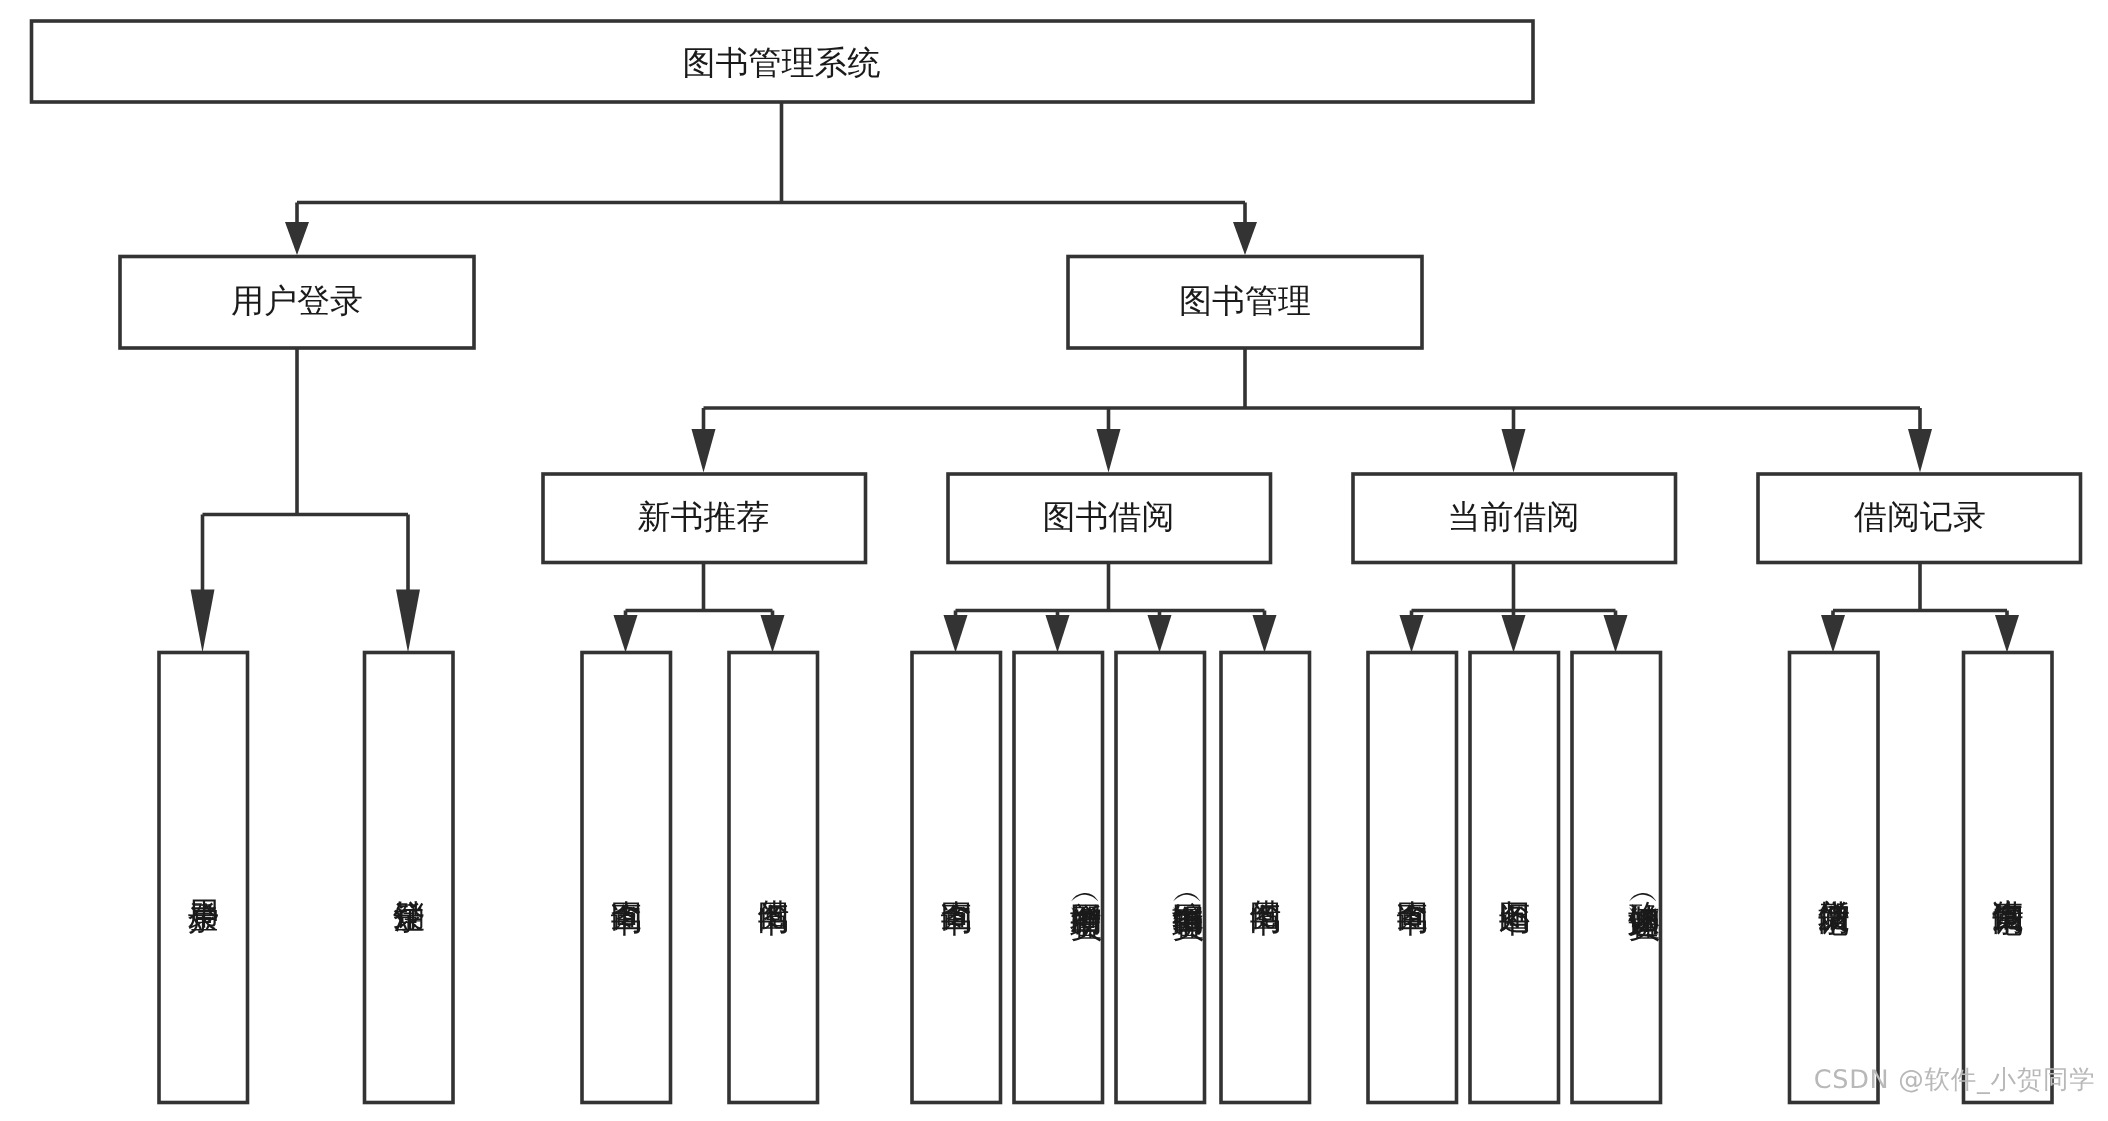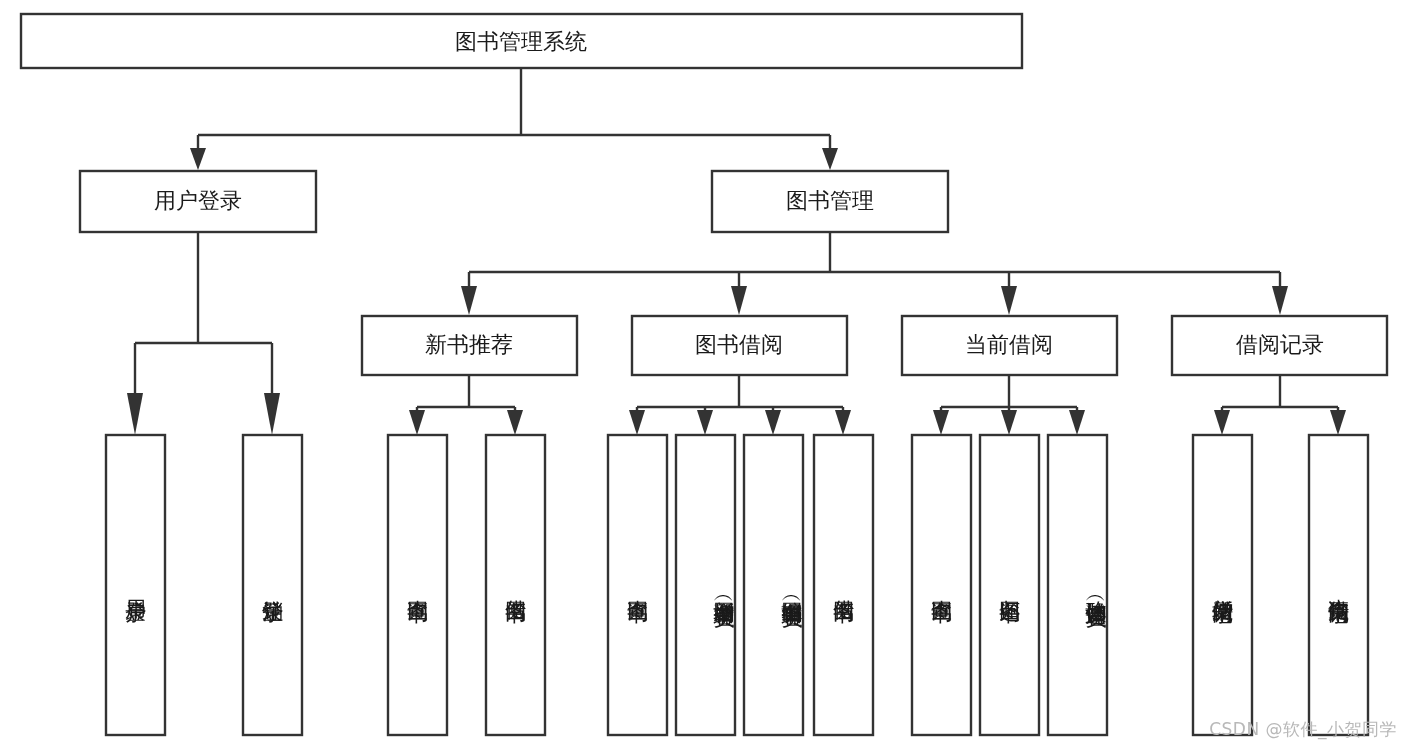--- a/index.html
+++ b/index.html
@@ -62,21 +62,21 @@
     letter-spacing: 1px;
     display: flex;
     align-items: center;
     justify-content: center;
     text-align: center;
     pointer-events: none;
   }
   .watermark {
     position: absolute;
     right: 8px;
-    bottom: 6px;
+    bottom: 16px;
     font-family: "DejaVu Sans", "Liberation Sans", sans-serif;
     font-size: 17px;
     color: #b8b8b8;
     white-space: nowrap;
     letter-spacing: 0.5px;
   }
 </style>
 </head>
 <body>
 

